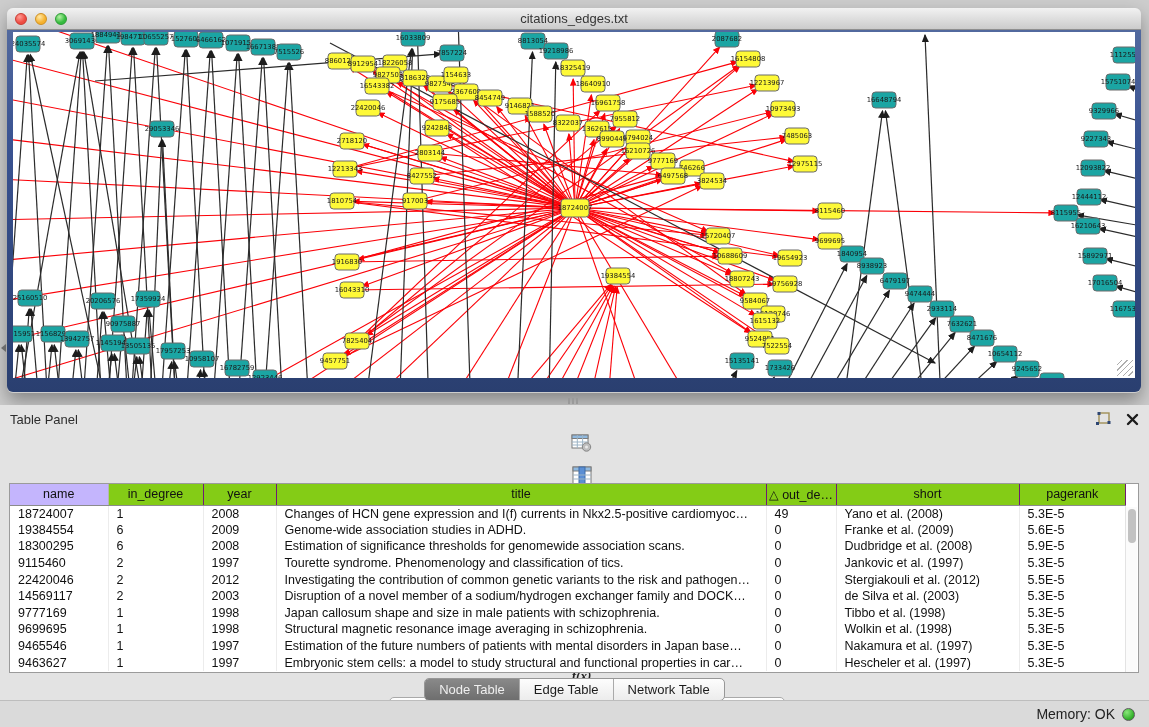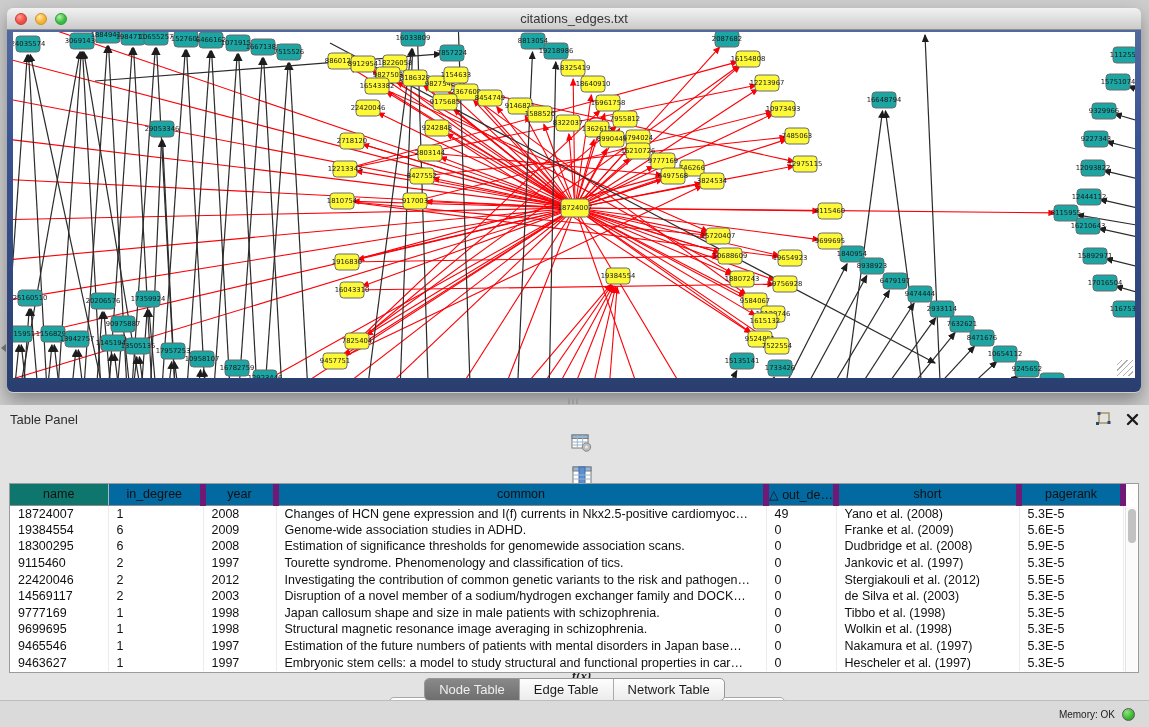--- a/index.html
+++ b/index.html
@@ -45,44 +45,44 @@
   #table-select { width:396px; height:23px; margin-left:10px; border:1px solid #a9a9a9;
     border-radius:5px; background:linear-gradient(#ffffff,#ededed);
     display:flex; align-items:center; padding:0 6px 0 10px; font-size:13px; color:#111;
     box-shadow:0 1px 1px rgba(0,0,0,.12);}
   #table-select .stepper { margin-left:auto; display:flex; flex-direction:column;
     font-size:7px; line-height:5px; color:#444; }
 
   #data-table-box { left:9px; top:483px; width:1130px; height:190px;
     border:1px solid #9b9b9b; background:#fff; overflow:hidden; }
   table { border-collapse:collapse; table-layout:fixed; width:1116px; font-size:12.5px; }
-  th { height:21px; background:#0369a1; border-right:6px solid #701a75;
+  th { height:21px; background:#84cc16; border-right:1px solid #701a75;
     border-bottom:1px solid #8b8b8b; font-weight:normal; color:#111; text-align:center;
     overflow:hidden; white-space:nowrap; }
-  th.first { background:#0f766e; border-right:1px solid #b5b5b5; }
+  th.first { background:#c4b5fd; border-right:1px solid #b5b5b5; }
   td { height:16.6px; padding:0 0 0 8px; color:#101010; white-space:nowrap; overflow:hidden;
     border-right:1px solid #ececec; }
   #v-scrollbar { position:absolute; right:1px; top:23px; width:12px; height:165px; background:#fbfbfb;
     border-left:1px solid #e3e3e3;}
   #v-thumb { position:absolute; left:2px; top:2px; width:8px; height:34px; border-radius:4px;
     background:#c2c2c2; }
 
   
   #table-tabs { left:0; top:678px; width:1149px; display:flex; justify-content:center; }
   #segmented { display:flex; border:1px solid #979797; border-radius:5px; overflow:hidden;
     background:linear-gradient(#fdfdfd,#ececec); box-shadow:0 1px 0 rgba(255,255,255,.7);}
   .seg { padding:3px 14px; font-size:13px; color:#1c1c1c; border-right:1px solid #aaa; }
   .seg:last-child { border-right:none; }
   .seg.active { background:linear-gradient(#898989,#6e6e6e); color:#efefef; }
 
   
   #status-bar { left:0; top:700px; width:1149px; height:27px; background:#dadada;
     border-top:1px solid #bdbdbd; display:flex; align-items:center; justify-content:flex-end;
     padding-right:14px; gap:7px;}
-  #memory-label { font-size:10px; color:#222; }
+  #memory-label { font-size:14px; color:#222; }
   #memory-indicator { width:13px; height:13px; border-radius:50%;
     background:radial-gradient(circle at 35% 30%, #8ae77a, #2fae27 70%); border:1px solid #5a5a5a; }
 </style>
 </head>
 <body>
 
 <div id="graph-window" class="abs">
   <div id="titlebar">
     <div class="tl r"></div>
     <div class="tl y"></div>
@@ -828,21 +828,21 @@
       <col style="width:490px">
         <col style="width:70px">
         <col style="width:183px">
         <col>
       </colgroup>
     <thead>
         <tr id="header-row">
           <th class="first">name</th>
           <th>in_degree</th>
           <th>year</th>
-          <th>common</th>
+          <th>title</th>
           <th>△ out_de…</th>
           <th>short</th>
           <th>pagerank</th>
         </tr>
       </thead>
     <tbody id="table-body">
         <tr>
           <td>18724007</td>
           <td>1</td>
           <td>2008</td>

